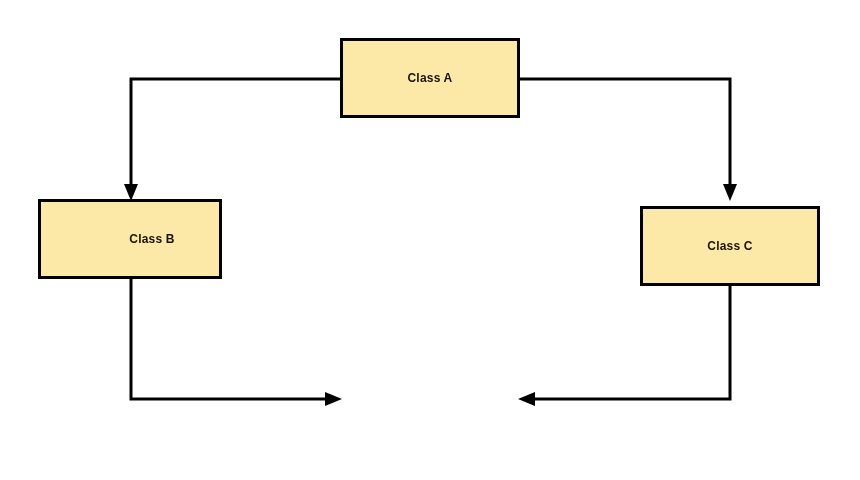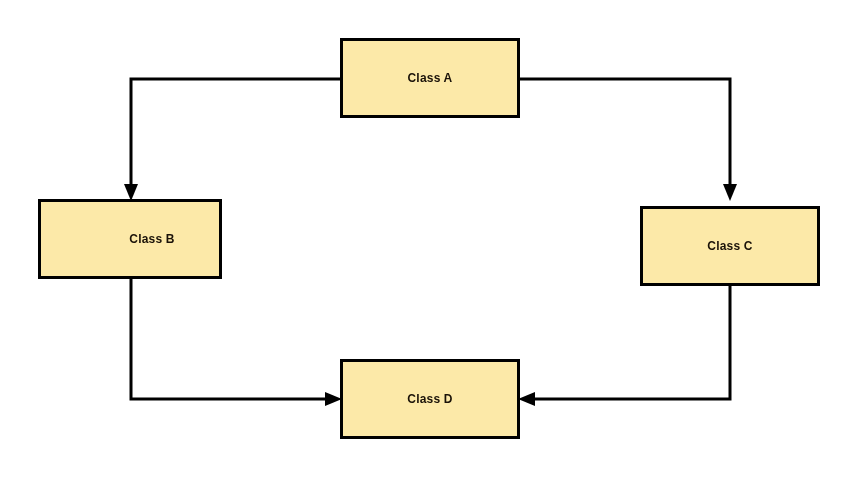--- a/index.html
+++ b/index.html
@@ -84,17 +84,14 @@
   </div>
 
   <div id="node-b" class="class-node">
     <span class="class-node-label">Class B</span>
   </div>
 
   <div id="node-c" class="class-node">
     <span class="class-node-label">Class C</span>
   </div>
 
-  <div id="node-d" class="class-node">
-    <span class="class-node-label">Class D</span>
-  </div>
 
 </div>
 
 </body></html>

